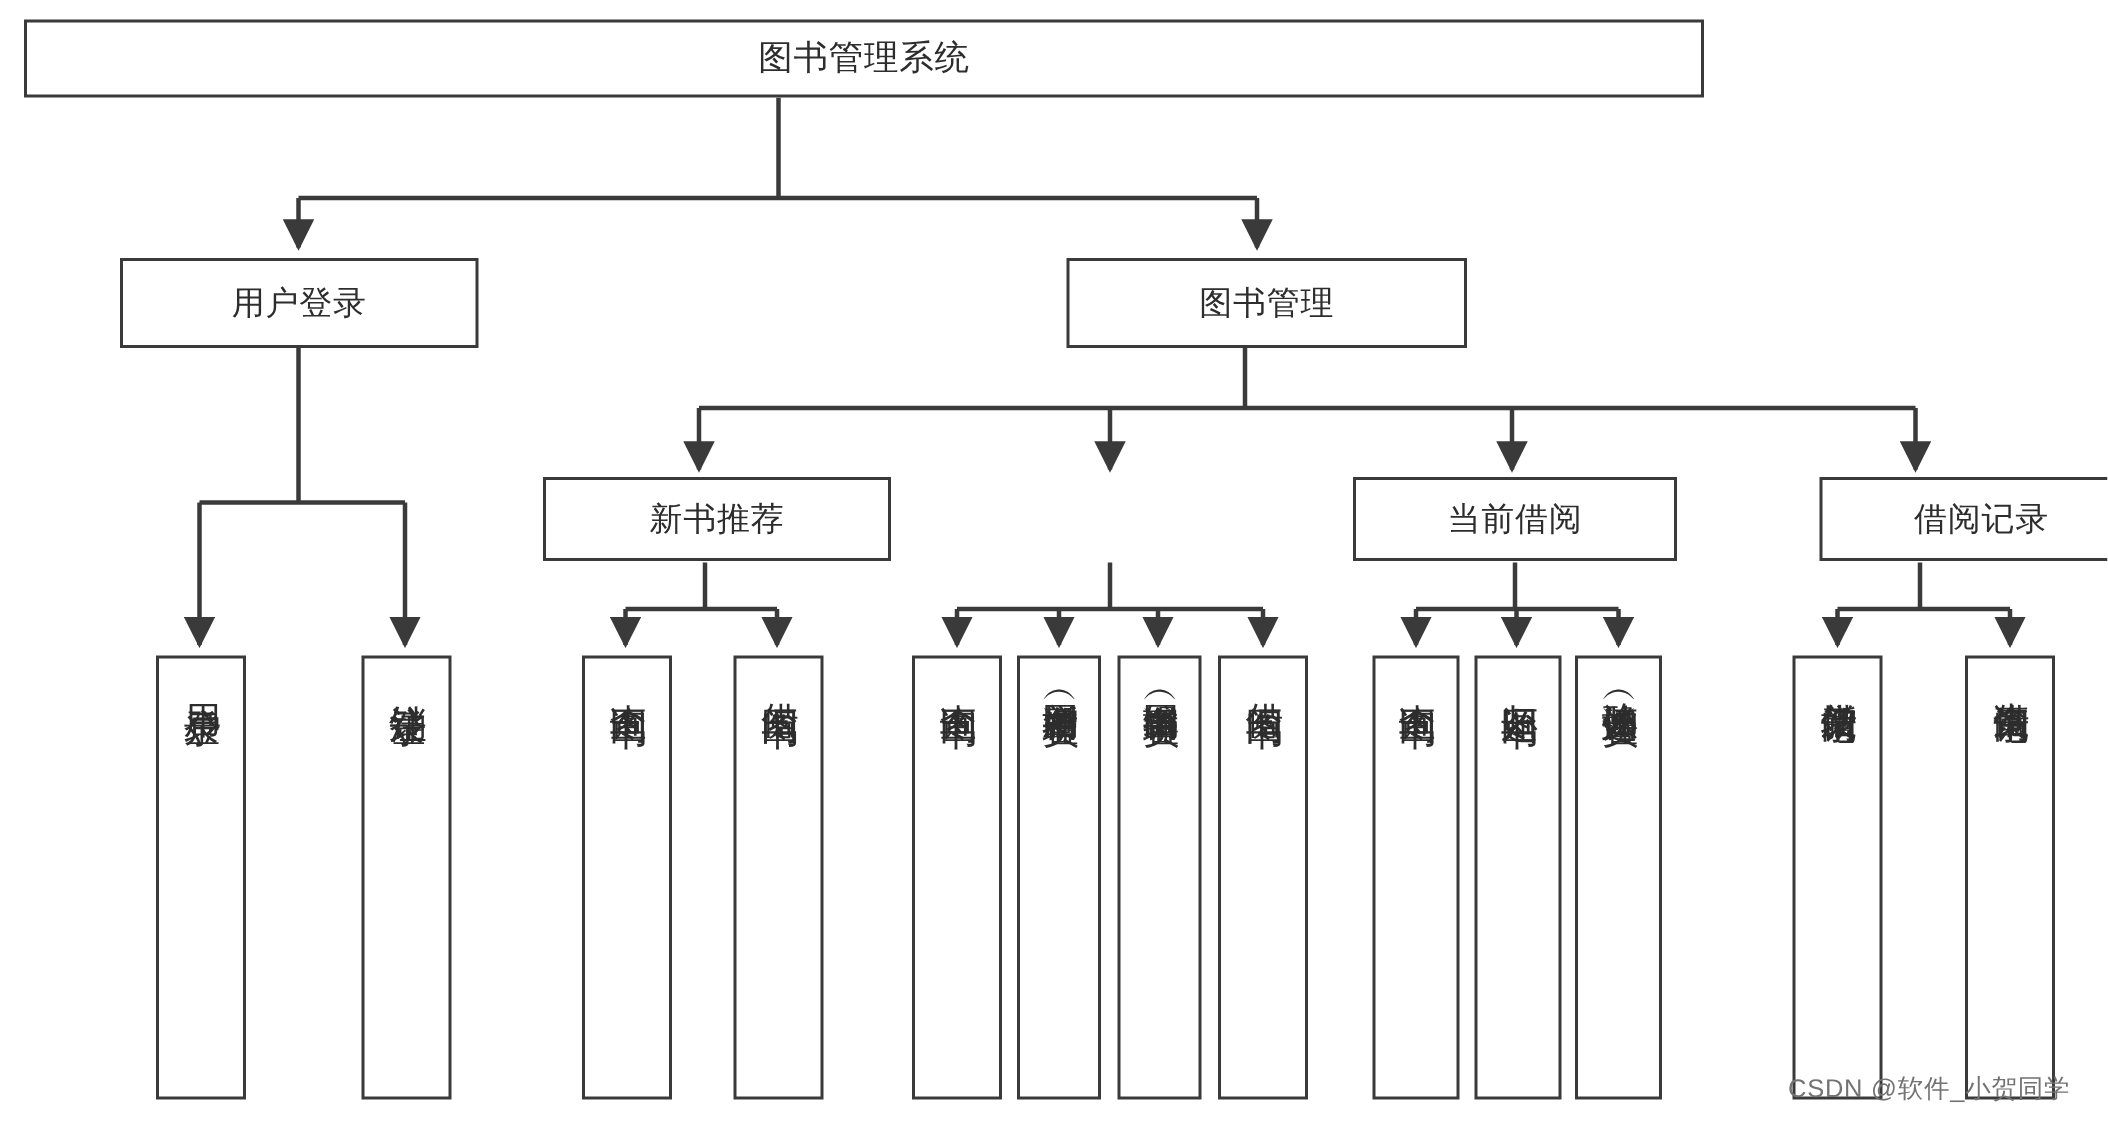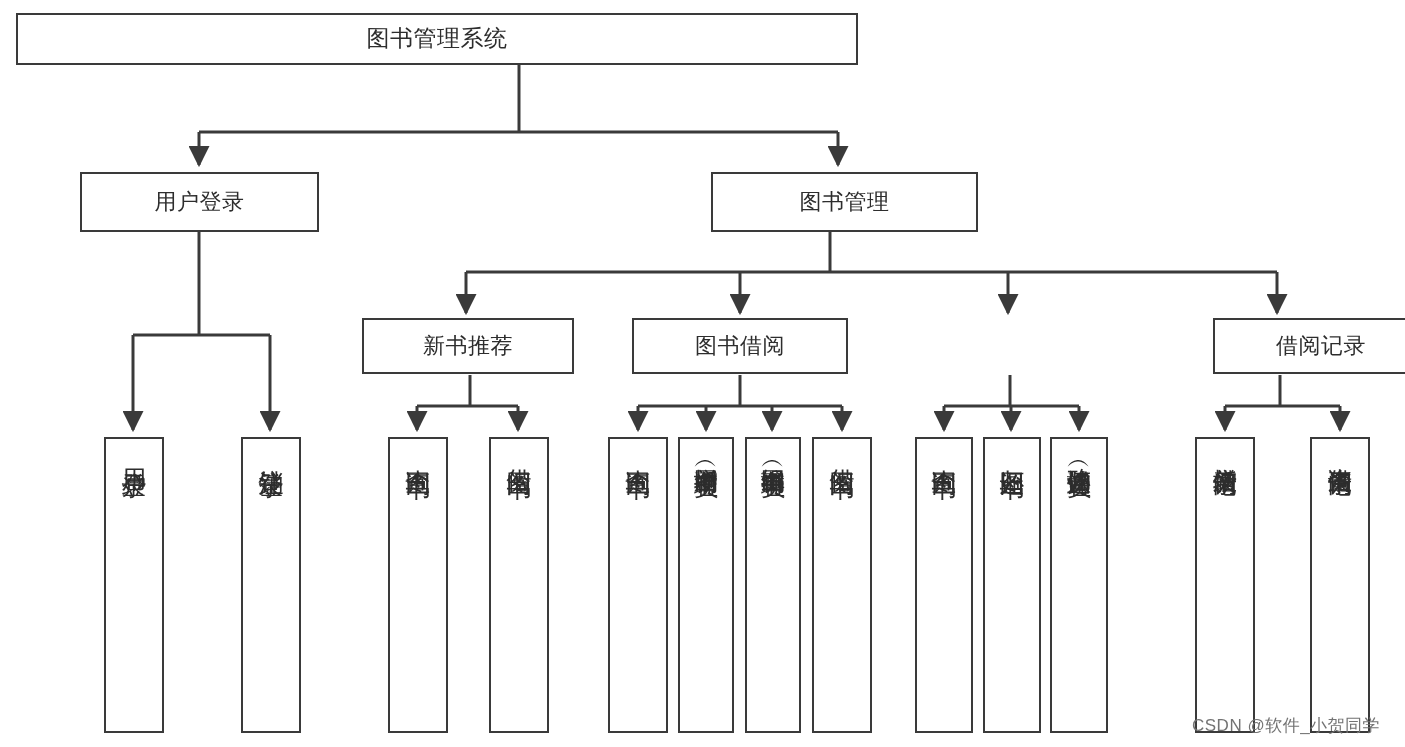--- a/index.html
+++ b/index.html
@@ -120,36 +120,36 @@
       <path d="M 1011 406 L 1011 430" marker-end="url(#arrow)"></path>
       <path d="M 1079 406 L 1079 430" marker-end="url(#arrow)"></path>
 
       <path d="M 1280 375 L 1280 406"></path>
       <path d="M 1225 406 L 1340 406"></path>
       <path d="M 1225 406 L 1225 430" marker-end="url(#arrow)"></path>
       <path d="M 1340 406 L 1340 430" marker-end="url(#arrow)"></path>
     </g>
   </svg>
 
-  <div class="node h" id="n-root" style="left:16px;top:13px;width:842px;height:52px;">
+  <div class="node h" id="n-root" style="left:16px;top:13px;width:1120px;height:52px;">
     <span class="label">图书管理系统</span>
   </div>
 
   <div class="node h" style="left:80px;top:172px;width:239px;height:60px;">
     <span class="label">用户登录</span>
   </div>
   <div class="node h" style="left:711px;top:172px;width:267px;height:60px;">
     <span class="label">图书管理</span>
   </div>
 
-  <div class="node h" style="left:362px;top:318px;width:212px;height:56px;">
+  <div class="node h" style="left:362px;top:318px;width:232px;height:56px;">
     <span class="label">新书推荐</span>
   </div>
-  <div class="node h" style="left:632px;top:318px;width:216px;height:56px;">
-    <span class="label">图书借阅</span>
+  <div class="node h" style="left:902px;top:318px;width:216px;height:56px;">
+    <span class="label">当前借阅</span>
   </div>
   <div class="node h" style="left:1172px;top:318px;width:216px;height:56px;margin-left:41px;">
     <span class="label">借阅记录</span>
   </div>
 
   <div class="node v" style="left:104px;top:437px;width:60px;height:296px;">
     <span class="label">用户登录</span>
   </div>
   <div class="node v" style="left:241px;top:437px;width:60px;height:296px;">
     <span class="label">注销登录</span>

